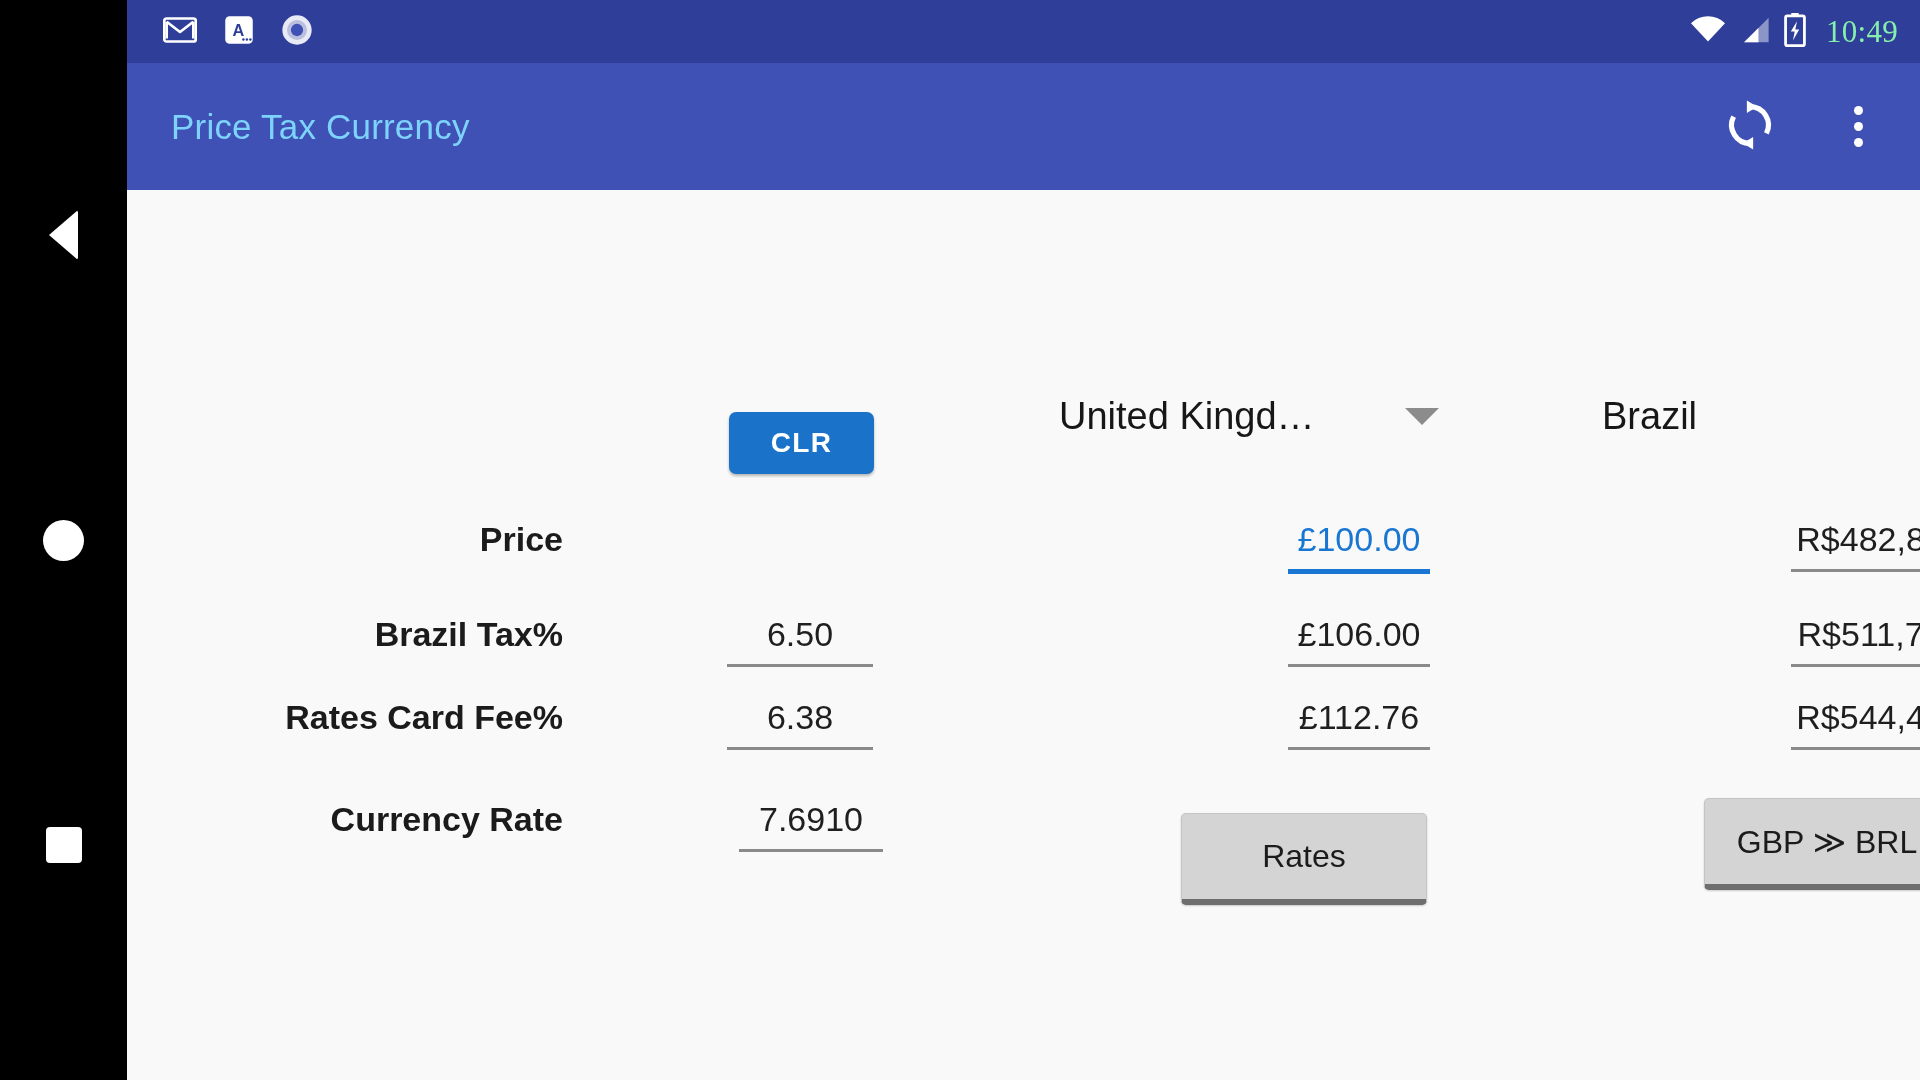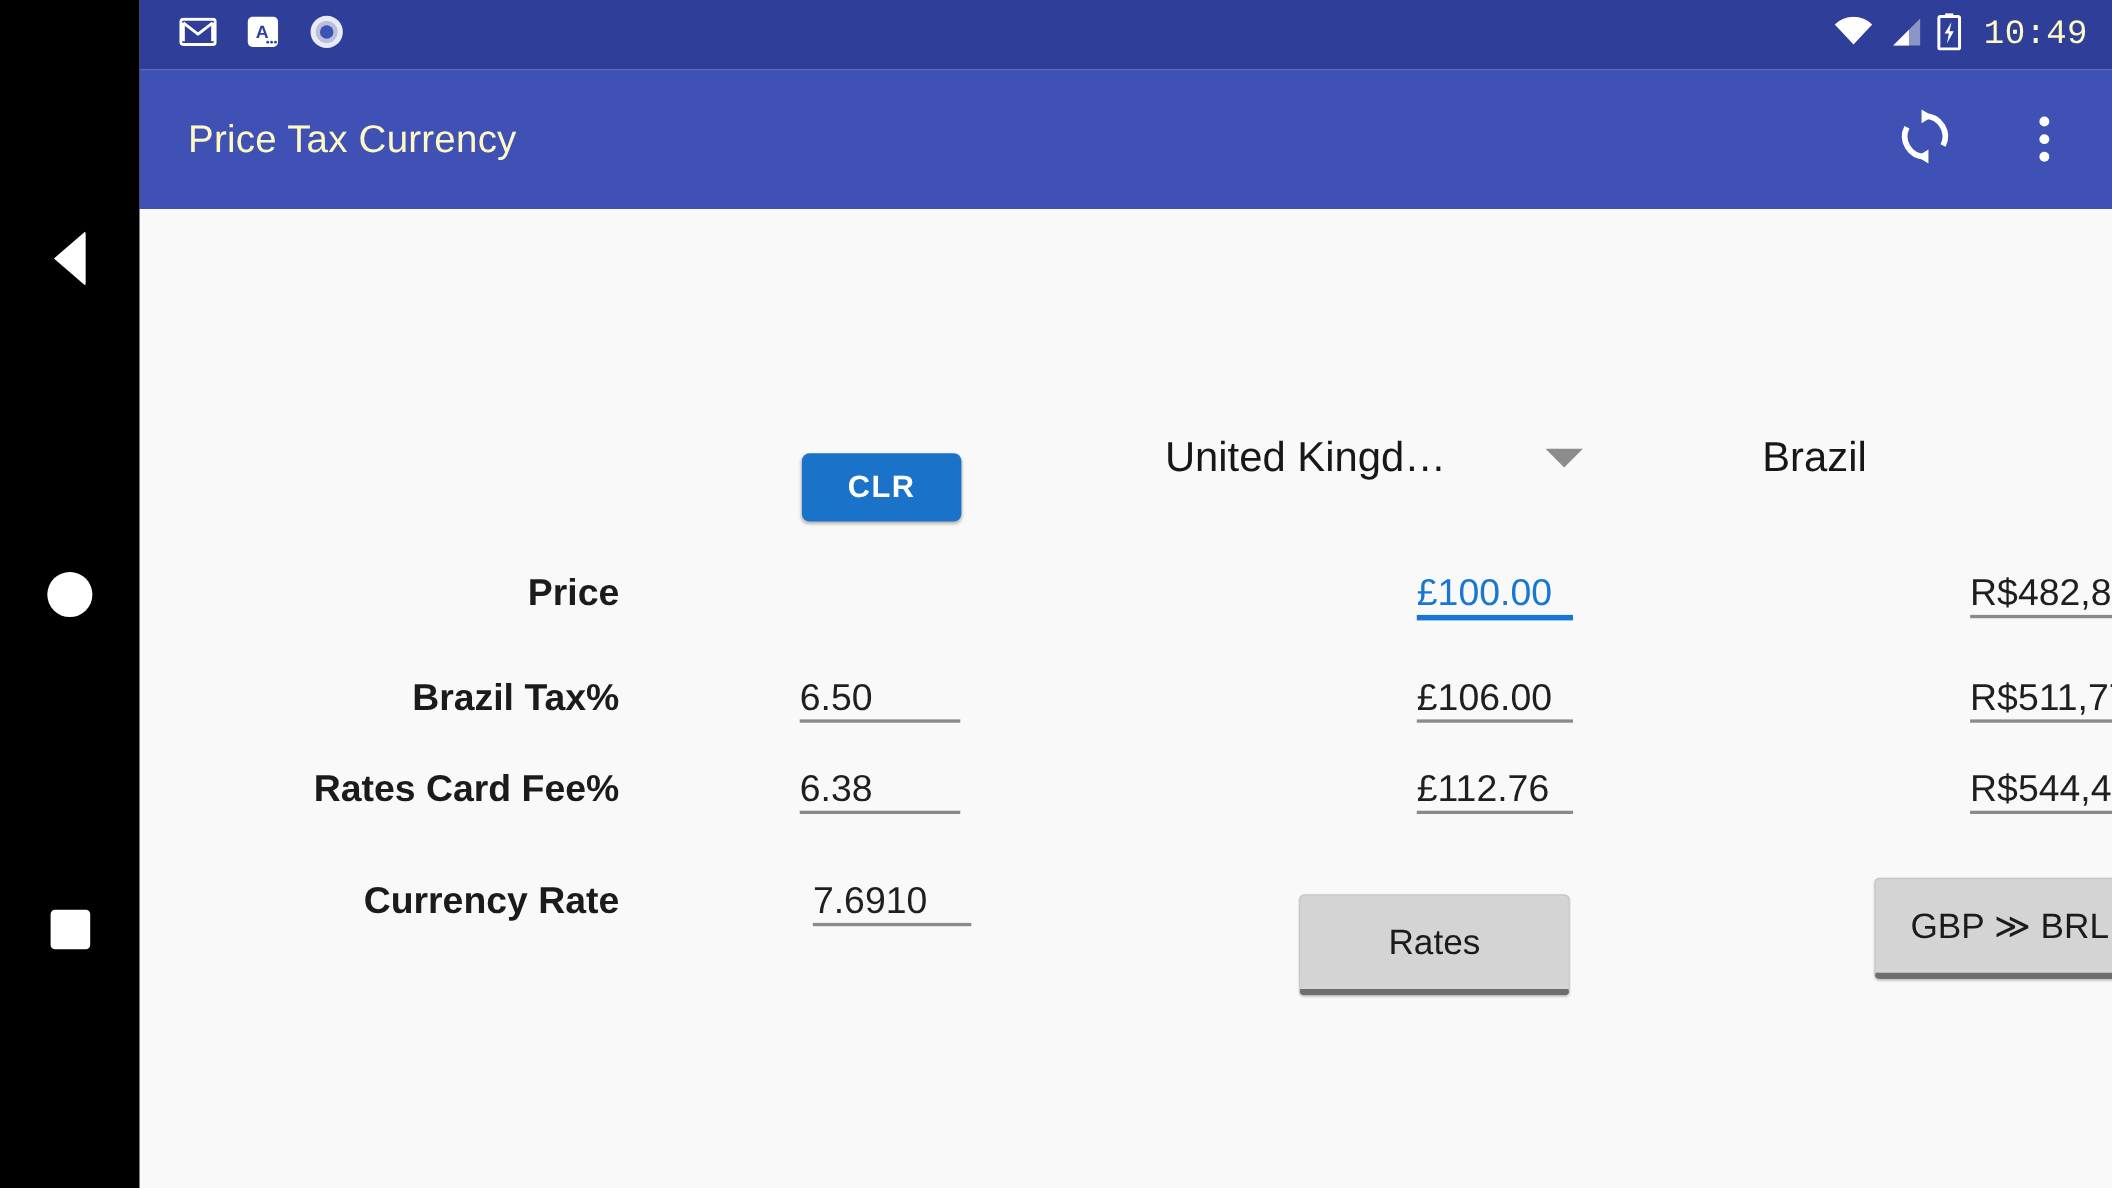--- a/index.html
+++ b/index.html
@@ -39,52 +39,52 @@
   
   .statusbar {
     height: 63px; background: #2E3E99; width: 100%;
     display: flex; align-items: center; justify-content: space-between;
     padding: 0 22px 0 36px; position: relative;
   }
   .sb-left { display: flex; align-items: center; gap: 27px; }
   .sb-right { display: flex; align-items: center; gap: 14px; }
   .sb-icon { display: block; }
   .sb-clock {
-    color: #fef9c3; font-size: 31px; letter-spacing: 0.3px;
-    font-family: Liberation Mono, monospace; margin-left: 6px;
+    color: #86efac; font-size: 31px; letter-spacing: 0.3px;
+    font-family: Liberation Serif, serif; margin-left: 6px;
   }
 
   
   .appbar {
     height: 127px; background: #3F51B5; width: 100%;
     display: flex; align-items: center; padding: 0 34px 0 44px;
   }
   .appbar-title {
-    color: #fef9c3; font-size: 35px; letter-spacing: 0.2px; flex: 1 1 auto;
+    color: #7dd3fc; font-size: 35px; letter-spacing: 0.2px; flex: 1 1 auto;
     font-family: "Liberation Sans", sans-serif;
   }
   .appbar-actions { display: flex; align-items: center; gap: 52px; }
   .action-btn { display: flex; align-items: center; justify-content: center; width: 56px; height: 56px; }
   .overflow-dots { display: flex; flex-direction: column; gap: 7px; align-items: center; }
   .overflow-dots i { width: 9px; height: 9px; border-radius: 50%; background: #ffffff; display: block; }
 
   
   .content { position: relative; width: 100%; height: calc(1080px - 190px); background: #F9F9F9; }
 
   .row { position: absolute; left: 0; right: 0; height: 0; }
 
   
   .lbl {
     position: absolute; right: 1357px; text-align: right;
     font-size: 34px; font-weight: bold; color: #1b1b1b; white-space: nowrap;
     font-family: "Liberation Sans", sans-serif;
   }
   .fld {
-    position: absolute; text-align: left; font-size: 34px; color: #1f1f1f;
-    white-space: nowrap;
+    position: absolute; text-align: center; font-size: 34px; color: #1f1f1f;
+    padding-bottom: 10px; white-space: nowrap;
     font-family: "Liberation Sans", sans-serif;
   }
   .fld.underline { border-bottom: 3px solid #8a8a8a; }
   .fld.focused { color: #1976D2; border-bottom: 5px solid #1976D2; }
 
   
   .col-in { left: 600px;  width: 146px; }
   .col-uk { left: 1161px; width: 142px; }
   .col-br { left: 1664px; width: 158px; }
 

